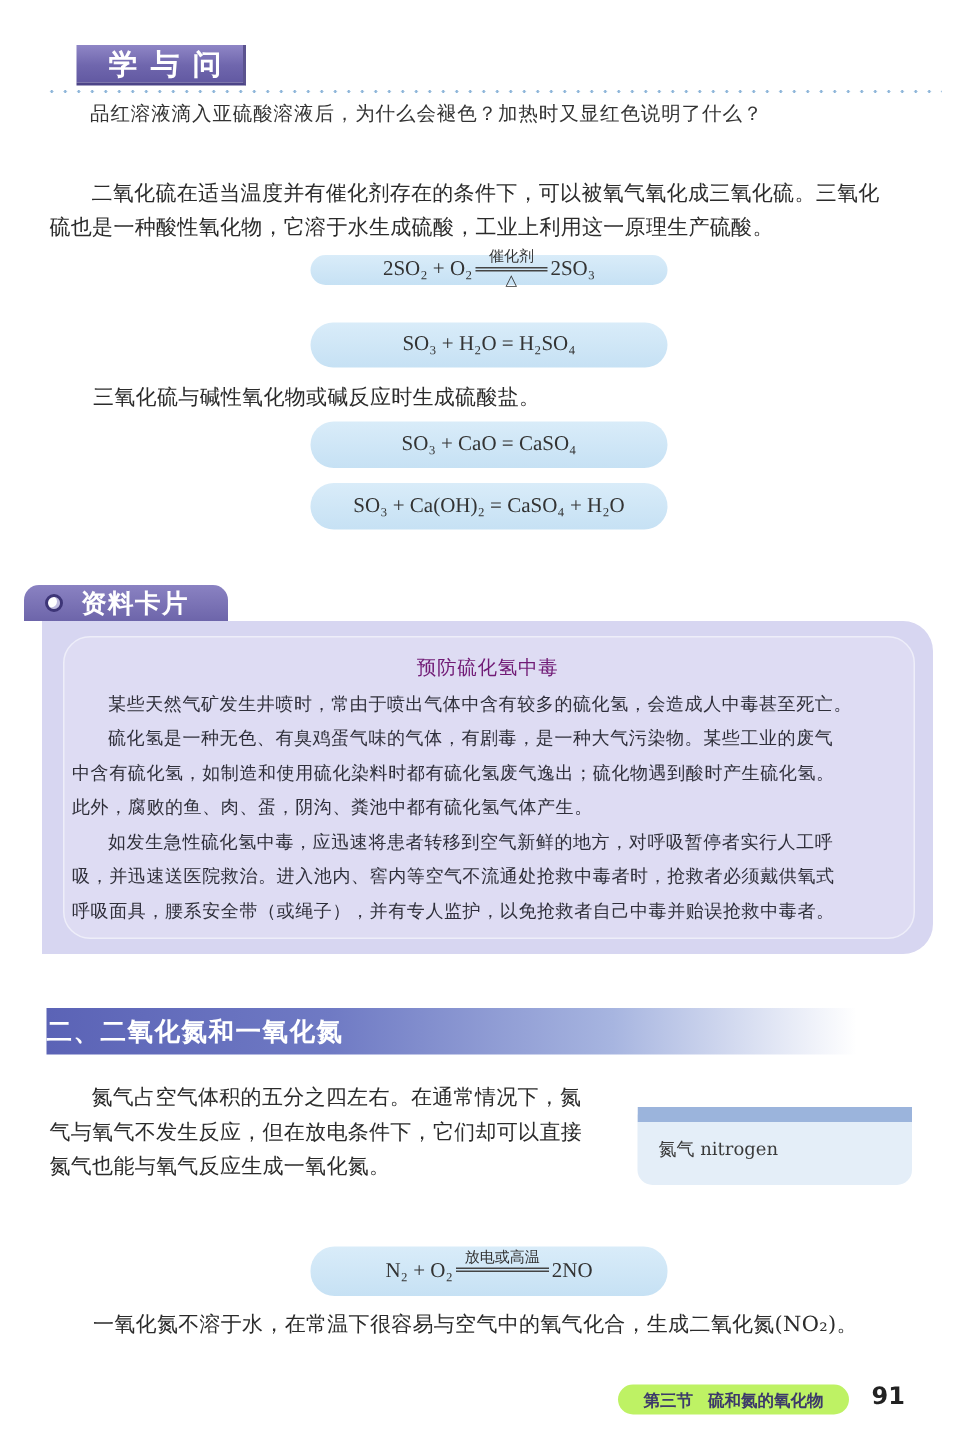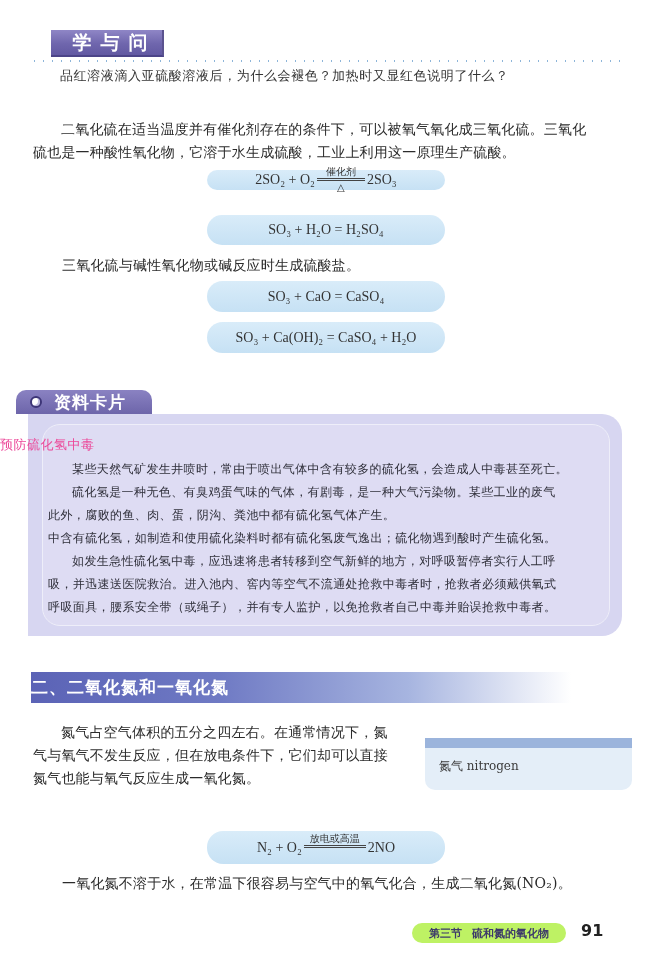--- a/index.html
+++ b/index.html
@@ -83,38 +83,38 @@
     left: 28px; top: 414px; width: 594px; height: 222px;
     background: #d7d6f1;
     border-radius: 0 20px 20px 0;
   }
   .card-inner {
     position: absolute; left: 14px; top: 10px; right: 12px; bottom: 10px;
     border: 1px solid #eeeef9; border-radius: 18px;
     background: #dedcf3;
   }
   .card-title {
-    left: 0; width: 650px; top: 436px; 
-    font-size: 13px; color: #ec4899; letter-spacing: 0.5px;
+    left: 0; width: 650px; top: 436px; text-align: center;
+    font-size: 13px; color: #701a75; letter-spacing: 0.5px;
   }
   .card-text {
     font-size: 12px; line-height: 23px; color: #2f2f3a; letter-spacing: 0.4px;
   }
 
   
   .sec-head {
     left: 31px; top: 672px; width: 540px; height: 31px;
     background: linear-gradient(90deg, #5b63b6 0%, #6f7ac4 35%, #a7b5e0 70%, rgba(255,255,255,0) 100%);
     color: #fff; font-family: "DejaVu Sans", "Liberation Sans", sans-serif;
     font-weight: bold; font-size: 17px; letter-spacing: 1px;
     display: flex; align-items: center; 
   }
 
   .term-box {
-    left: 425px; top: 738px; width: 207px; height: 52px;
+    left: 425px; top: 738px; width: 183px; height: 52px;
     background: #e4eef8;
     border-top: 10px solid #9bb4dc;
     border-radius: 0 0 10px 10px;
   }
   .term-text {
     position: absolute; left: 14px; top: 10px;
     font-size: 12px; color: #3a3a3a; font-family: "DejaVu Serif", serif;
   }
 
   .footer-pill {
@@ -163,22 +163,22 @@
   <span class="card-dot"></span>
   <span>资料卡片</span>
 </div>
 <div class="abs card">
   <div class="card-inner"></div>
 </div>
 <div class="abs card-title">预防硫化氢中毒</div>
 <div class="abs card-text" style="left:48px; top:458px; width:570px;">
   <div style="text-indent:2em;">某些天然气矿发生井喷时，常由于喷出气体中含有较多的硫化氢，会造成人中毒甚至死亡。</div>
   <div style="text-indent:2em;">硫化氢是一种无色、有臭鸡蛋气味的气体，有剧毒，是一种大气污染物。某些工业的废气</div>
+  <div>中含有硫化氢，如制造和使用硫化染料时都有硫化氢废气逸出；硫化物遇到酸时产生硫化氢。</div>
   <div>此外，腐败的鱼、肉、蛋，阴沟、粪池中都有硫化氢气体产生。</div>
-  <div>中含有硫化氢，如制造和使用硫化染料时都有硫化氢废气逸出；硫化物遇到酸时产生硫化氢。</div>
   <div style="text-indent:2em;">如发生急性硫化氢中毒，应迅速将患者转移到空气新鲜的地方，对呼吸暂停者实行人工呼</div>
   <div>吸，并迅速送医院救治。进入池内、窖内等空气不流通处抢救中毒者时，抢救者必须戴供氧式</div>
   <div>呼吸面具，腰系安全带（或绳子），并有专人监护，以免抢救者自己中毒并贻误抢救中毒者。</div>
 </div>
 
 <div class="abs sec-head">二、二氧化氮和一氧化氮</div>
 
 <div class="abs para" style="left:33px; top:721px; width:380px;">
   <div style="text-indent:2em;">氮气占空气体积的五分之四左右。在通常情况下，氮</div>
   <div>气与氧气不发生反应，但在放电条件下，它们却可以直接</div>

